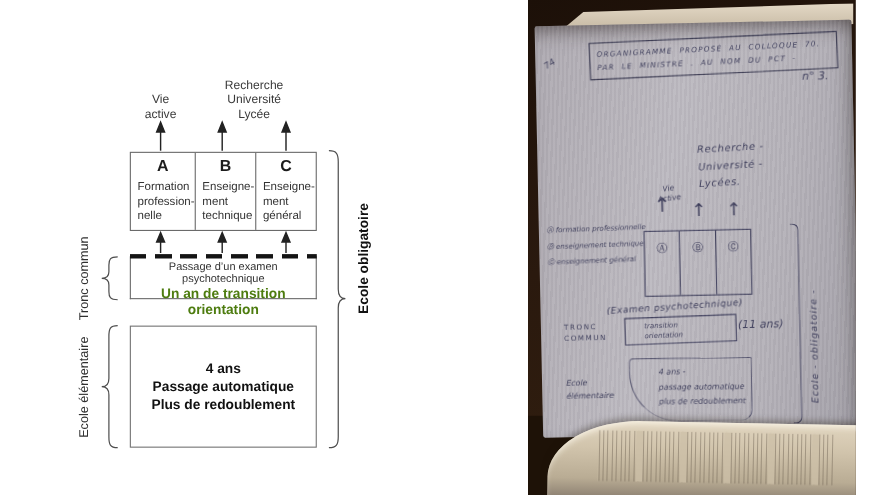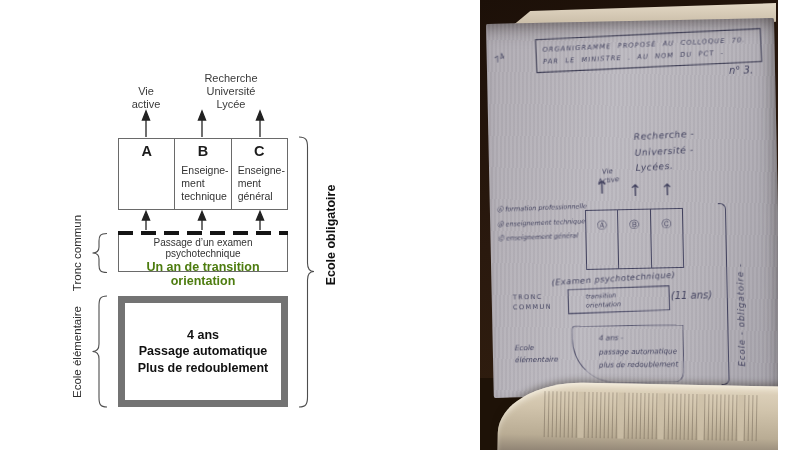--- a/index.html
+++ b/index.html
@@ -25,21 +25,21 @@
   .abc-text { margin-top:5px; padding-left:6px; font-size:10.5px; line-height:13px; color:#333; }
 
   .trans-box { position:absolute; left:118px; top:233px; width:170px; height:39px;
                border:1px solid #6a6a6a; border-top:none; box-sizing:border-box; }
   .trans-dashes { position:absolute; left:-1px; right:-1px; top:-2px; height:4px;
                background:repeating-linear-gradient(90deg,#141414 0 15px,transparent 15px 23px); }
   .trans-exam { margin-top:4px; text-align:center; font-size:10px; color:#333; }
   .trans-bold { margin-top:1px; text-align:center; font-size:12.5px; font-weight:bold; color:#4d7c0f; }
 
   .big-box { position:absolute; left:118px; top:296px; width:170px; height:111px;
-             border:7px solid #737373; box-sizing:border-box;
+             border:1px solid #737373; box-sizing:border-box;
              display:flex; align-items:center; justify-content:center; }
   .big-box-text { text-align:center; font-size:12.5px; font-weight:bold; line-height:16.5px; color:#111; }
 
   .rot { position:absolute; transform:translate(-50%,-50%) rotate(-90deg); white-space:nowrap; }
   .tronc-label { left:77px; top:253px; font-size:11.5px; color:#2e2e2e; }
   .elem-label  { left:77px; top:352px; font-size:11.5px; color:#2e2e2e; }
   .oblig-label { left:331px; top:235px; font-size:12.5px; font-weight:bold; color:#111; }
 
   
   .photo { position:absolute; left:480px; top:0; width:298px; height:450px;
@@ -135,20 +135,23 @@
 
     <div class="top-label vie-label pre">Vie
 active</div>
     <div class="top-label rech-label pre">Recherche
 Université
 Lycée</div>
 
     <div class="abc-row">
       <div class="abc-cell">
         <div class="abc-letter">A</div>
+        <div class="abc-text pre">Formation
+profession-
+nelle</div>
       </div>
       <div class="abc-cell">
         <div class="abc-letter">B</div>
         <div class="abc-text pre">Enseigne-
 ment
 technique</div>
       </div>
       <div class="abc-cell">
         <div class="abc-letter">C</div>
         <div class="abc-text pre">Enseigne-

